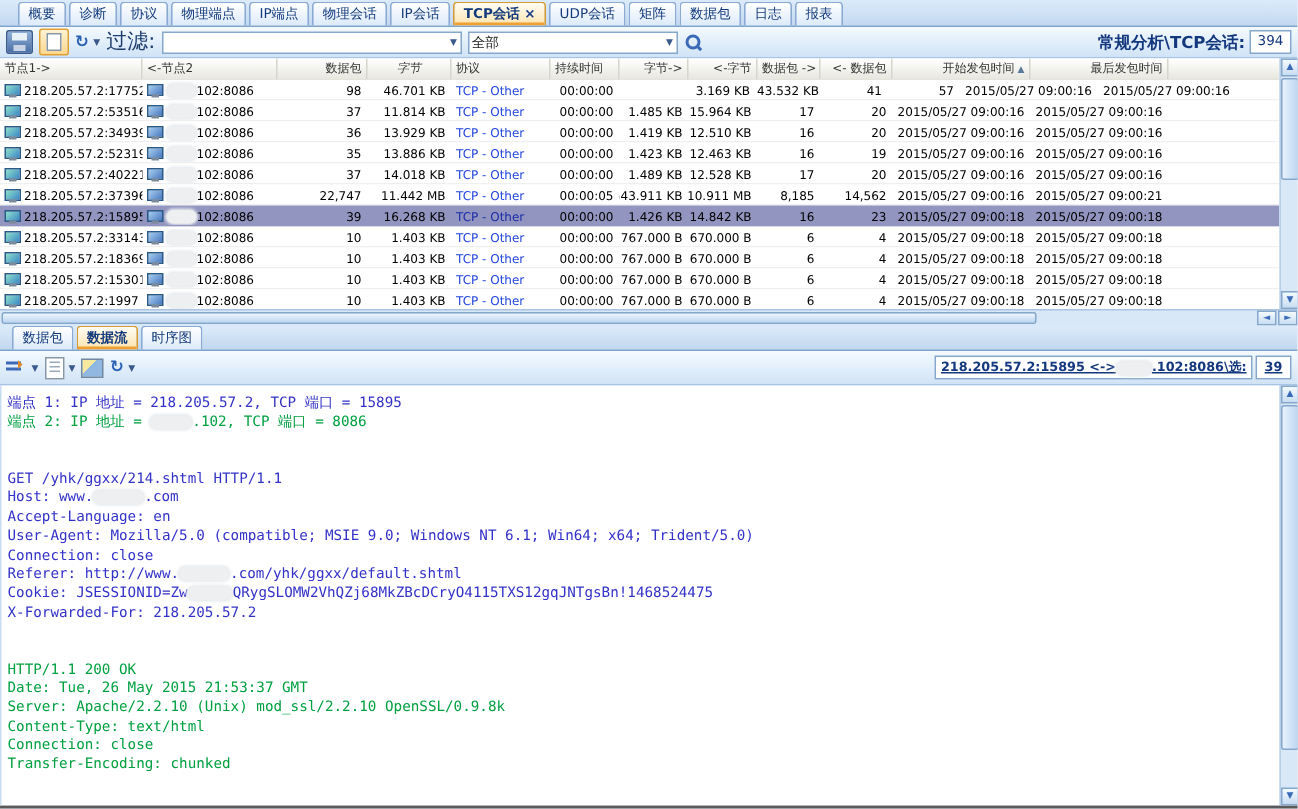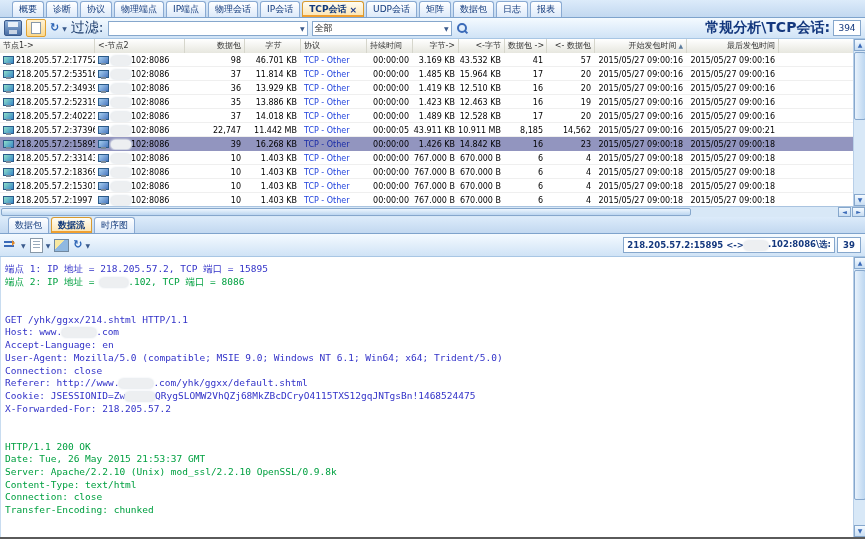--- a/index.html
+++ b/index.html
@@ -25,21 +25,21 @@
   .icon-export:before{content:"";position:absolute;left:4px;top:2px;width:8px;height:10px;background:#fff;border:1px solid #8898a8;}
   .glyph{color:#2a62b4;font-size:11px;line-height:14px;font-weight:bold;}
   .caret{font-size:6px;color:#3a5a8c;margin-left:-1px;}
   .tb-label{font-size:14px;color:#1c3c6c;}
   .combo{height:15px;background:#fff;border:1px solid #86a7cc;display:flex;align-items:center;
     justify-content:space-between;font-size:9px;color:#222;padding:0 2px;box-sizing:border-box;}
   .icon-search{width:12px;height:13px;position:relative;}
   .icon-search:before{content:"";position:absolute;left:1px;top:1px;width:6px;height:6px;border:2px solid #3a6ab8;border-radius:50%;}
   .icon-search:after{content:"";position:absolute;left:8px;top:9px;width:4px;height:2px;background:#3a6ab8;transform:rotate(45deg);}
   .analysis{margin-left:auto;display:flex;align-items:center;gap:3px;}
-  .analysis-label{font-size:14px;font-weight:bold;color:#14387e;}
+  .analysis-label{font-size:11px;font-weight:bold;color:#14387e;}
   .count-box{min-width:22px;height:14px;background:#fff;border:1px solid #86a7cc;font-size:9px;color:#14387e;
     display:flex;align-items:center;justify-content:center;padding:0 2px;}
   
   .table-zone{position:absolute;top:39px;left:0;right:12px;height:167px;background:#fff;}
   .thead{position:absolute;top:0;left:0;right:0;height:14px;background:linear-gradient(#ffffff,#e7e7df);
     border-bottom:1px solid #c4c4ba;display:flex;font-size:8px;color:#333;}
   .hcell{border-right:1px solid #d6d6cc;padding:1px 3px 0 3px;box-sizing:border-box;white-space:nowrap;overflow:hidden;}
   .sort-arrow{font-size:6px;color:#5a7a9c;margin-left:2px;}
   .tbody{position:absolute;top:14px;left:0;right:0;bottom:0;overflow:hidden;}
   .row{height:13px;display:flex;font-size:8px;color:#000;background:#fff;border-bottom:1px solid #efefef;}
@@ -74,21 +74,21 @@
   .toolbar2{position:absolute;top:234px;left:0;right:0;height:23px;background:linear-gradient(#f4faff,#d0e3f6);
     border-bottom:1px solid #a8c6e4;display:flex;align-items:center;padding:0 4px;gap:4px;box-sizing:border-box;}
   .icon-lines{width:14px;height:12px;position:relative;}
   .icon-lines:before{content:"";position:absolute;left:0;top:2px;width:10px;height:2px;background:#3a6ab8;box-shadow:0 4px 0 #3a6ab8;}
   .icon-lines:after{content:"";position:absolute;right:0;top:1px;border:3px solid transparent;border-left-color:#e08828;}
   .icon-page{width:11px;height:13px;background:#fff;border:1px solid #8898a8;position:relative;}
   .icon-page:before{content:"";position:absolute;left:2px;top:2px;right:2px;height:1px;background:#9ab;box-shadow:0 3px 0 #9ab,0 6px 0 #9ab;}
   .icon-image{width:13px;height:11px;border:1px solid #7088a0;background:linear-gradient(135deg,#f8e8a0 40%,#90b8e0 40%);}
   .conv-wrap{margin-left:auto;display:flex;align-items:center;gap:2px;}
   .conv-box{height:16px;background:#fff;border:1px solid #86a7cc;display:flex;align-items:center;
-    font-size:8.5px;font-weight:bold;color:#14387e;padding:4px 3px;white-space:nowrap;box-sizing:border-box;}
+    font-size:8.5px;font-weight:bold;color:#14387e;padding:4px 3px;white-space:nowrap;box-sizing:border-box;text-decoration:underline;}
   
   .stream{position:absolute;top:257px;left:0;right:12px;bottom:0;background:#fff;border-left:1px solid #c8dcf0;
     font-family:"DejaVu Sans Mono",monospace;font-size:9.5px;line-height:12.7px;padding:6px 0 0 4px;
     box-sizing:border-box;overflow:hidden;}
   .sline{white-space:pre;height:12.7px;}
   .sline.blue{color:#3232c8;}
   .sline.green{color:#00a040;}
 </style>
 </head>
 <body>
@@ -190,21 +190,21 @@
           </div>
           <div class="cell num" style="width: 56px;">
             <span>46.701 KB</span>
           </div>
           <div class="cell proto" style="width: 66px;">
             <span>TCP - Other</span>
           </div>
           <div class="cell num" style="width: 46px;">
             <span>00:00:00</span>
           </div>
-          <div class="cell num" style="width: 46px;">
+          <div class="cell num" style="width: 46px; margin-left: 45px;">
             <span>3.169 KB</span>
           </div>
           <div class="cell num" style="width: 46px;">
             <span>43.532 KB</span>
           </div>
           <div class="cell num" style="width: 42px;">
             <span>41</span>
           </div>
           <div class="cell num" style="width: 48px;">
             <span>57</span>

